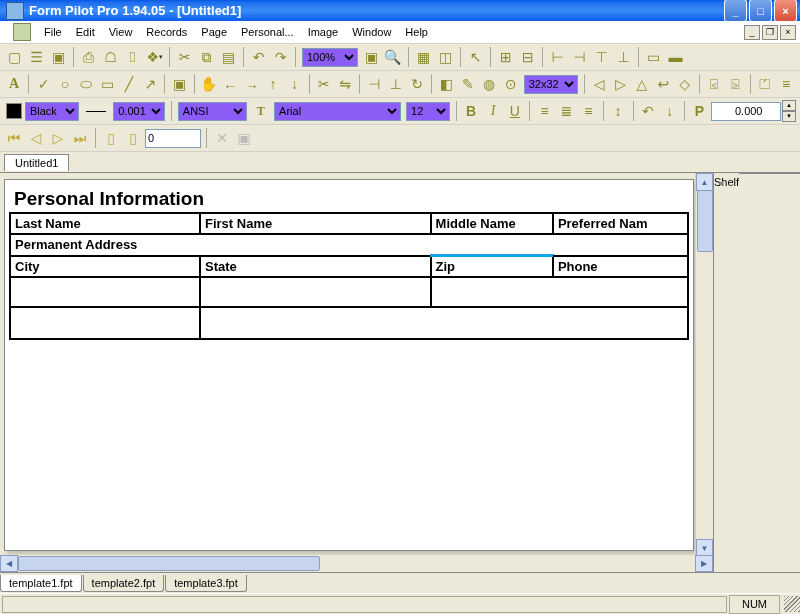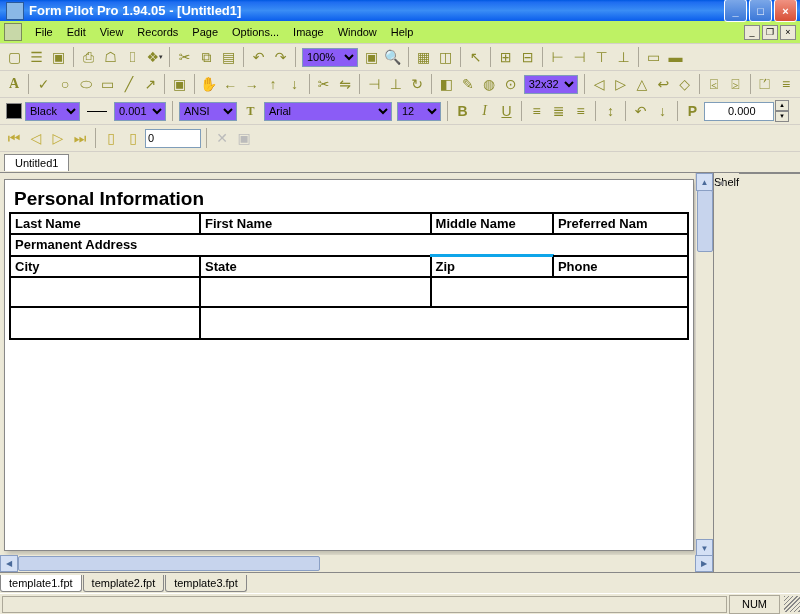--- a/index.html
+++ b/index.html
@@ -1,21 +1,21 @@
 <!DOCTYPE html>
 <html><head>
 <meta charset="utf-8">
 <style>
 html,body{margin:0;padding:0;width:800px;height:614px;font-family:Tahoma,Arial,sans-serif;font-size:11px;background:#ece9d8;overflow:hidden}
 .titlebar{height:21px;background:linear-gradient(to bottom,#0058e1 0%,#1d6cf0 10%,#3a8df5 50%,#0a5dec 100%);display:flex;align-items:center;color:#fff;font-size:13px;font-weight:bold;padding-left:6px}
 .titlebar .icon{width:16px;height:16px;background:#8ab8e6;border:1px solid #2a5a9a;margin-right:5px}
 .winbtns{margin-left:auto;display:flex;margin-right:3px}
 .winbtn{width:21px;height:21px;margin-left:2px;background:linear-gradient(to bottom,#7ba7e8,#3a77d8);border:1px solid #fff;border-radius:3px;display:flex;align-items:center;justify-content:center;color:#fff;font-weight:bold;font-size:11px;cursor:pointer;font-family:Arial}
 .winbtn.close{background:linear-gradient(to bottom,#f09281,#d85037)}
-.menubar{height:22px;background:#bef264;display:flex;align-items:center;padding-left:4px;border-bottom:1px solid #d4d0c8}
+.menubar{height:22px;background:#ffffff;display:flex;align-items:center;padding-left:13px;border-bottom:1px solid #d4d0c8}
 .menubar .mi{width:16px;height:16px;background:#c8d8a8;border:1px solid #7a8a5a;margin-right:6px}
 .menu-item{padding:2px 7px;cursor:pointer}
 .menubar .mdibtns{margin-left:auto;display:flex;margin-right:4px;gap:2px}
 .mdibtn{width:14px;height:13px;background:#ece9d8;border:1px solid #888;display:flex;align-items:center;justify-content:center;font-size:9px;cursor:pointer;font-family:Arial}
 .toolbar{height:26px;background:#ece9d8;display:flex;align-items:center;padding:0 4px;border-bottom:1px solid #d4d0c8;gap:1px}
 .tbtn{width:21px;height:21px;display:flex;align-items:center;justify-content:center;color:#8a8a2a;font-size:14px;cursor:pointer;position:relative}
 .tbtn.b{font-weight:bold}
 .tsep{width:1px;height:20px;background:#aca899;margin:0 3px}
 .tsel{height:19px;font-size:11px;background:#8b5cf6;border:1px solid #7f9db9;margin:0 2px}
 .tinput{height:17px;font-size:11px;background:#fff;border:1px solid #7f9db9;padding:0 2px}
@@ -71,21 +71,21 @@
   </div>
 </div>
 
 <div class="menubar">
   <div class="mi"></div>
   <div class="menu-item">File</div>
   <div class="menu-item">Edit</div>
   <div class="menu-item">View</div>
   <div class="menu-item">Records</div>
   <div class="menu-item">Page</div>
-  <div class="menu-item">Options...</div>
+  <div class="menu-item">Personal...</div>
   <div class="menu-item">Image</div>
   <div class="menu-item">Window</div>
   <div class="menu-item">Help</div>
   <div class="mdibtns">
     <div class="mdibtn">_</div>
     <div class="mdibtn">❐</div>
     <div class="mdibtn">×</div>
   </div>
 </div>
 
@@ -178,21 +178,21 @@
 <div class="toolbar">
   <div class="colorbox"></div>
   <select class="tsel" style="width:55px">
     <option>Black</option>
   </select>
   <div class="linebox"></div>
   <select class="tsel" style="width:52px">
     <option>0.001</option>
   </select>
   <div class="tsep"></div>
-  <select class="tsel" style="width:58px">
+  <select class="tsel" style="width:70px">
     <option>ANSI</option>
   </select>
   <div class="tbtn" style="font-family:serif;font-size:12px">
       <b>T</b>
     </div>
   <select class="tsel" style="width:128px">
     <option>Arial</option>
   </select>
   <select class="tsel" style="width:44px">
     <option>12</option>

